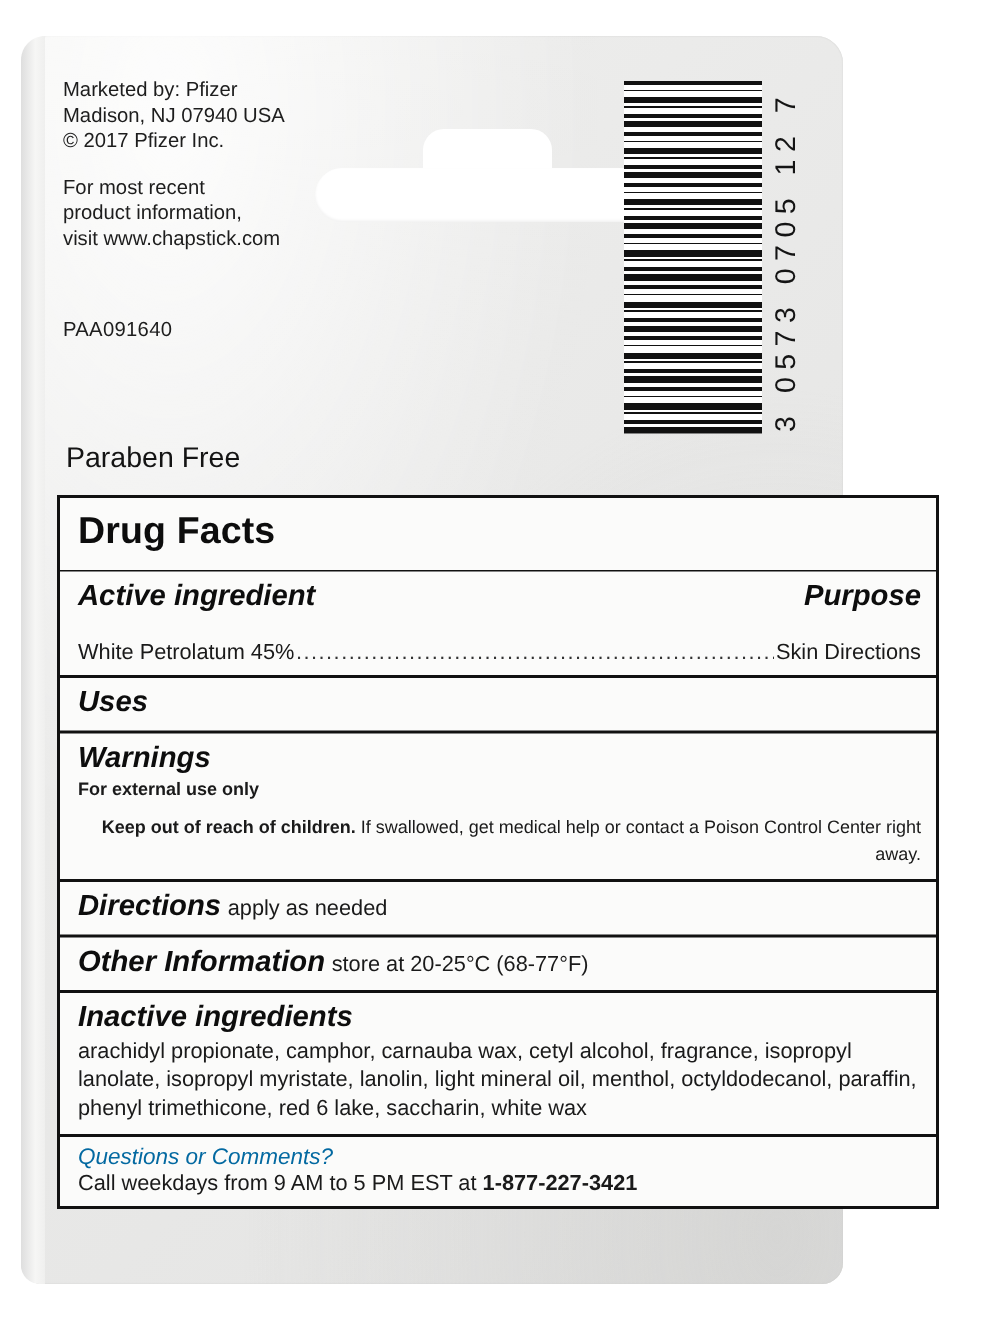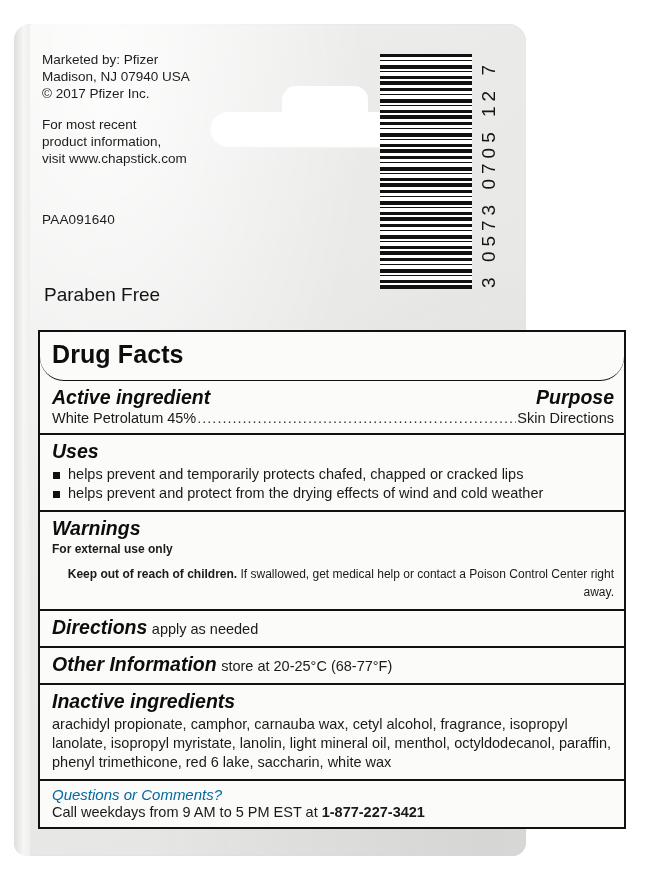--- a/index.html
+++ b/index.html
@@ -15,20 +15,21 @@
   }
   #package {
     position: absolute;
     left: 14px;
     top: 24px;
     width: 512px;
     height: 832px;
     background: linear-gradient(135deg, #f2f2f0 0%, #ececeb 25%, #e8e8e7 55%, #e3e3e2 100%);
     border-radius: 18px 18px 14px 14px;
     box-shadow: 0 0 1px #c9c9c7 inset;
+    padding-left: 36px;
   }
   
   #package::before {
     content: "";
     position: absolute;
     left: 0; top: 0; right: 0; bottom: 0;
     border-radius: 18px 18px 14px 14px;
     background:
       radial-gradient(ellipse at 18% 6%, rgba(255,255,255,0.85) 0%, rgba(255,255,255,0.0) 45%),
       radial-gradient(ellipse at 92% 96%, rgba(200,200,198,0.5) 0%, rgba(255,255,255,0.0) 50%);
@@ -120,41 +121,41 @@
     font-size: 19px;
     letter-spacing: 5px;
     color: #141414;
     font-family: "Liberation Sans", sans-serif;
   }
 
   
   #paraben {
     position: absolute;
     left: 30px;
-    top: 260px;
+    top: 271px;
     font-size: 19px;
     color: #141414;
   }
 
   
   #drug-facts {
     position: absolute;
     left: 24px;
     top: 306px;
     width: 588px;
     background: #fbfbfa;
     border: 2.5px solid #111;
     box-sizing: border-box;
     padding: 0;
   }
   .df-section {
     padding: 5px 10px 7px 12px;
     border-bottom: 2.5px solid #111;
   }
-  .df-section.thin { border-bottom-width: 1.2px; border-radius: 24px; }
+  .df-section.thin { border-bottom-width: 1.2px; }
   .df-section:last-child { border-bottom: none; }
 
   .df-title {
     font-size: 25px;
     font-weight: bold;
     color: #0d0d0d;
     letter-spacing: 0.1px;
     padding: 3px 0 4px 0;
   }
   .row-head {
@@ -174,21 +175,21 @@
     font-weight: bold;
     font-style: italic;
     color: #0d0d0d;
   }
   .dotted-line {
     display: flex;
     align-items: center;
     font-size: 14.5px;
     color: #1a1a1a;
     white-space: nowrap;
-    margin-top: 1px;
+    margin-top: 18px;
   }
   .dotted-line .dots {
     flex: 1;
     overflow: hidden;
     white-space: nowrap;
     letter-spacing: 1px;
     color: #333;
     margin: 0 1px;
   }
   .bullets {
@@ -287,24 +288,20 @@
       </div>
       <div class="dotted-line">
         <span>White Petrolatum 45%</span>
         <span class="dots">..................................................................................................</span>
         <span>Skin Directions</span>
       </div>
     </div>
 
     <div class="df-section">
       <div class="head-label">Uses</div>
-      <ul class="bullets">
-        <li>helps prevent and temporarily protects chafed, chapped or cracked lips</li>
-        <li>helps prevent and protect from the drying effects of wind and cold weather</li>
-      </ul>
     </div>
 
     <div class="df-section">
       <div class="head-label">Warnings</div>
       <div class="body-text bold">For external use only</div>
       <div class="body-text" style="margin-top:6px;text-align:right;">
         <span class="inline-b">Keep out of reach of children.</span><span> If swallowed, get medical help or contact a Poison Control Center right away.</span>
       </div>
     </div>
 

